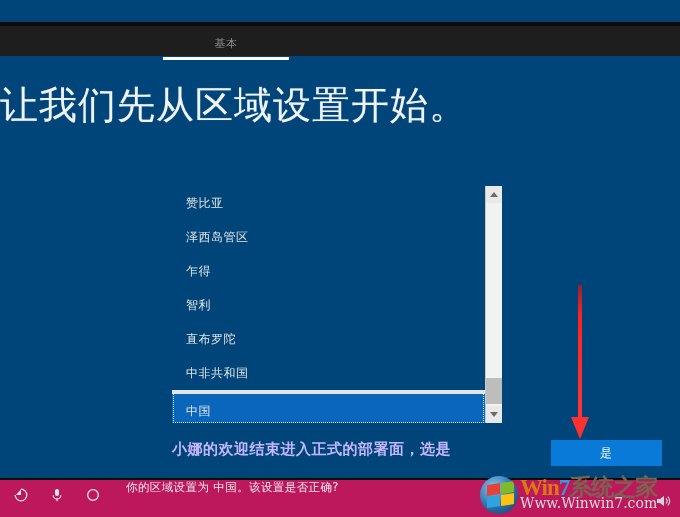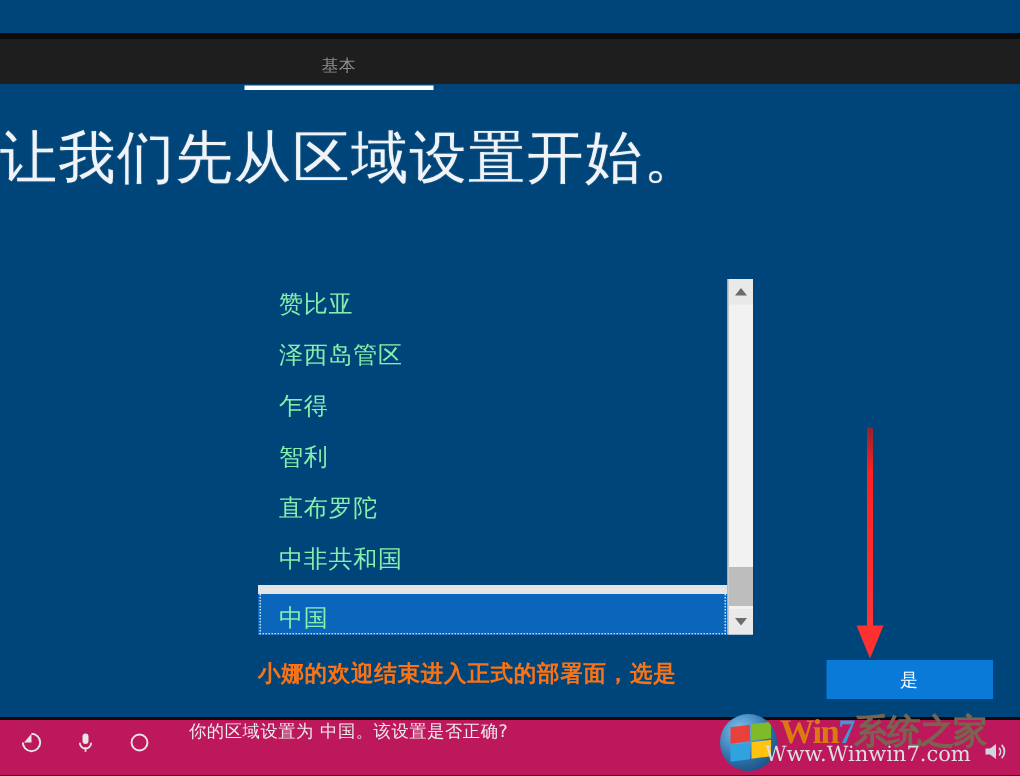--- a/index.html
+++ b/index.html
@@ -53,31 +53,30 @@
   }
   .list-inner {
     position: absolute; left: 0; top: 0;
     width: 313px; height: 237px;
     overflow: hidden;
   }
   .list-item {
     height: 34px;
     line-height: 34px;
     padding-left: 14px;
-    color: #86efac;
-    font-size: 16px;
+    color: #e5e5e5;
+    font-size: 12px;
     letter-spacing: .5px;
   }
   .list-item.selected {
     background: #0a66bb;
     outline: 1px dotted #cfe3f5;
     outline-offset: -2px;
-    border-top: 6px solid #e5e5e5;
+    border-top: 4px solid #e5e5e5;
     border-bottom: 1px solid #5c9ad3;
-    font-family: Liberation Mono, monospace;
   }
 
   
   .scrollbar {
     position: absolute; right: 0; top: 0;
     width: 17px; height: 237px;
     background: #e9e9e9;
     border-left: 1px solid #c9c9c9;
   }
   .sb-btn {
@@ -103,21 +102,21 @@
   .sb-thumb {
     position: absolute; left: 0;
     width: 16px;
     background: #bdbdbd;
   }
 
   
   .annotation {
     position: absolute; left: 172px; top: 440px;
     width: 340px;
-    color: #f97316;
+    color: #c4b5fd;
     font-family: Liberation Mono, monospace;
     font-size: 15px;
     font-weight: 700;
     letter-spacing: .5px;
     white-space: nowrap;
   }
 
   
   .arrow {
     position: absolute; left: 571px; top: 285px;
@@ -197,21 +196,21 @@
     position: absolute; left: 42px; top: -2px;
     font-family: Liberation Serif, serif;
     font-size: 23px; font-weight: 700;
     letter-spacing: -1px;
     white-space: nowrap;
   }
   .wm-win { color: #d97b12; }
   .wm-7 { color: #3a9ad9; }
   .wm-cn { color: #7a6450; }
   .wm-line2 {
-    position: absolute; left: 32px; top: 21px;
+    position: absolute; left: 42px; top: 21px;
     font-family: "DejaVu Serif", "Liberation Serif", serif;
     font-size: 14px;
     color: #dedede;
     letter-spacing: 0px;
     white-space: nowrap;
   }
 </style>
 </head>
 <body>
 

